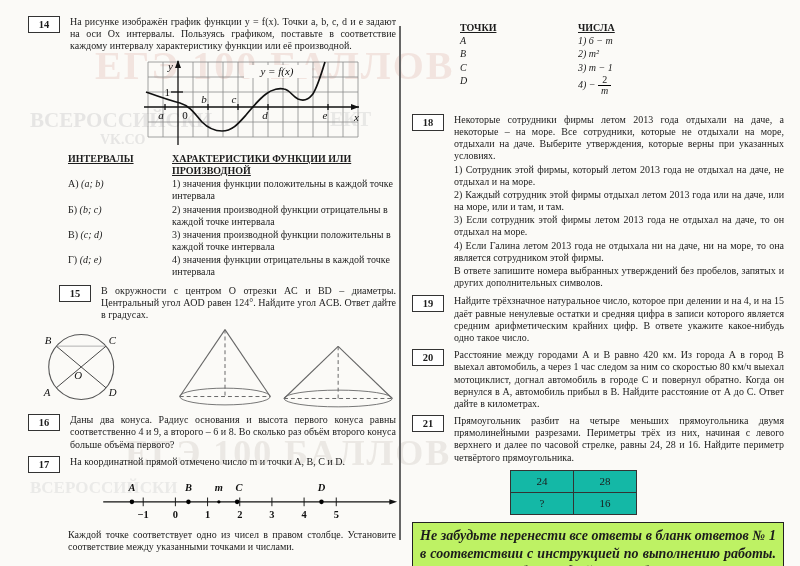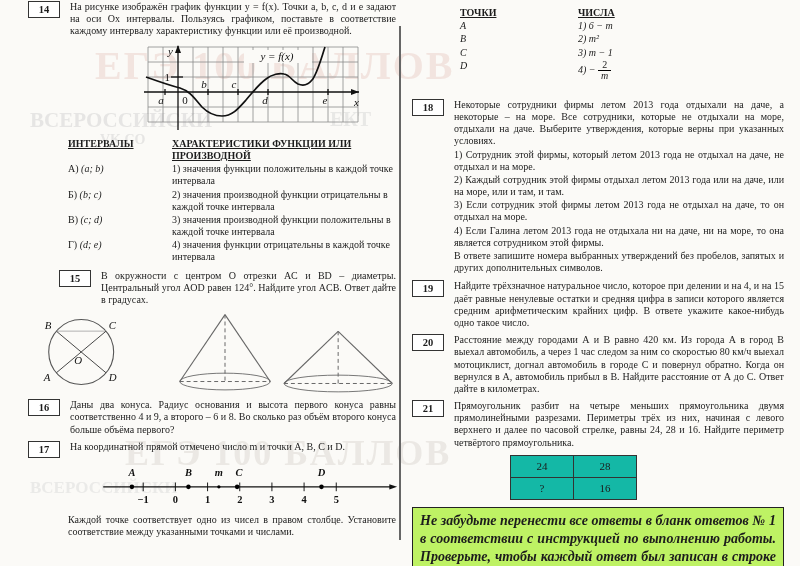--- a/index.html
+++ b/index.html
@@ -1,20 +1,20 @@
 <!DOCTYPE html>
 <html><head>
 <meta charset="utf-8">
 <style>
   html,body{margin:0;padding:0;}
   body{width:800px;height:566px;background:#fbfaf7;overflow:hidden;
        font-family:"Liberation Serif", serif;color:#1c1c1c;}
   .page{position:relative;width:800px;height:566px;overflow:hidden;}
   .wm{position:absolute;z-index:0;font-weight:bold;white-space:nowrap;pointer-events:none;}
-  .col{position:absolute;top:1px;z-index:1;font-size:10px;line-height:1.22;}
+  .col{position:absolute;top:16px;z-index:1;font-size:10px;line-height:1.22;}
   .col-left{left:28px;width:368px;}
   .col-right{left:412px;width:372px;}
   .divider{position:absolute;left:399px;top:26px;height:514px;width:1.5px;background:#666;z-index:1;}
   .problem{display:flex;gap:10px;margin-bottom:5px;}
   .numbox{flex:0 0 30px;height:15px;border:1.3px solid #333;background:#fff;
           font-weight:bold;font-size:10.5px;text-align:center;line-height:15px;}
   .ptext{flex:1;text-align:justify;}
   .indent{margin-left:40px;}
   .figrow{display:flex;align-items:flex-start;margin:2px 0 4px 4px;}
   svg text{font-family:"Liberation Serif", serif;}

